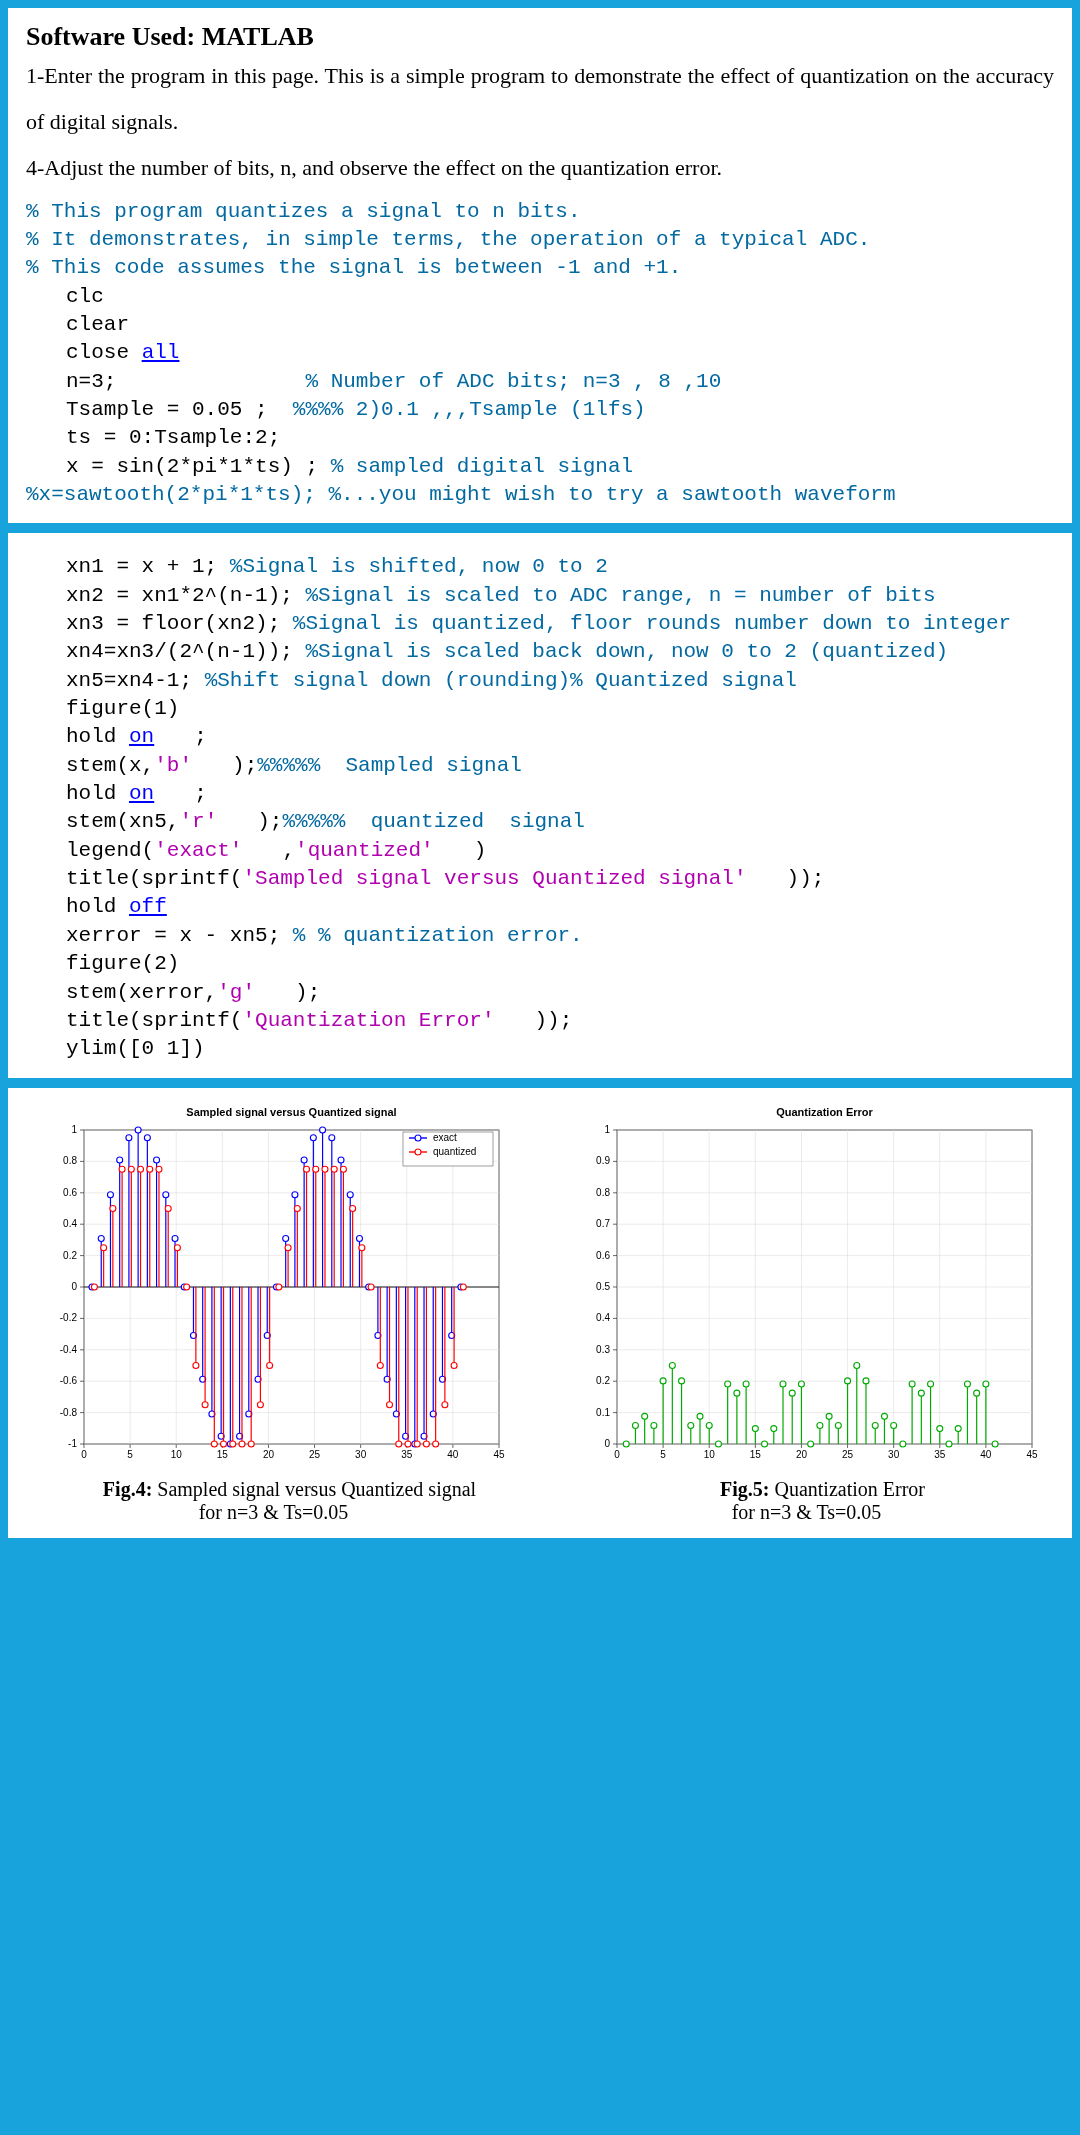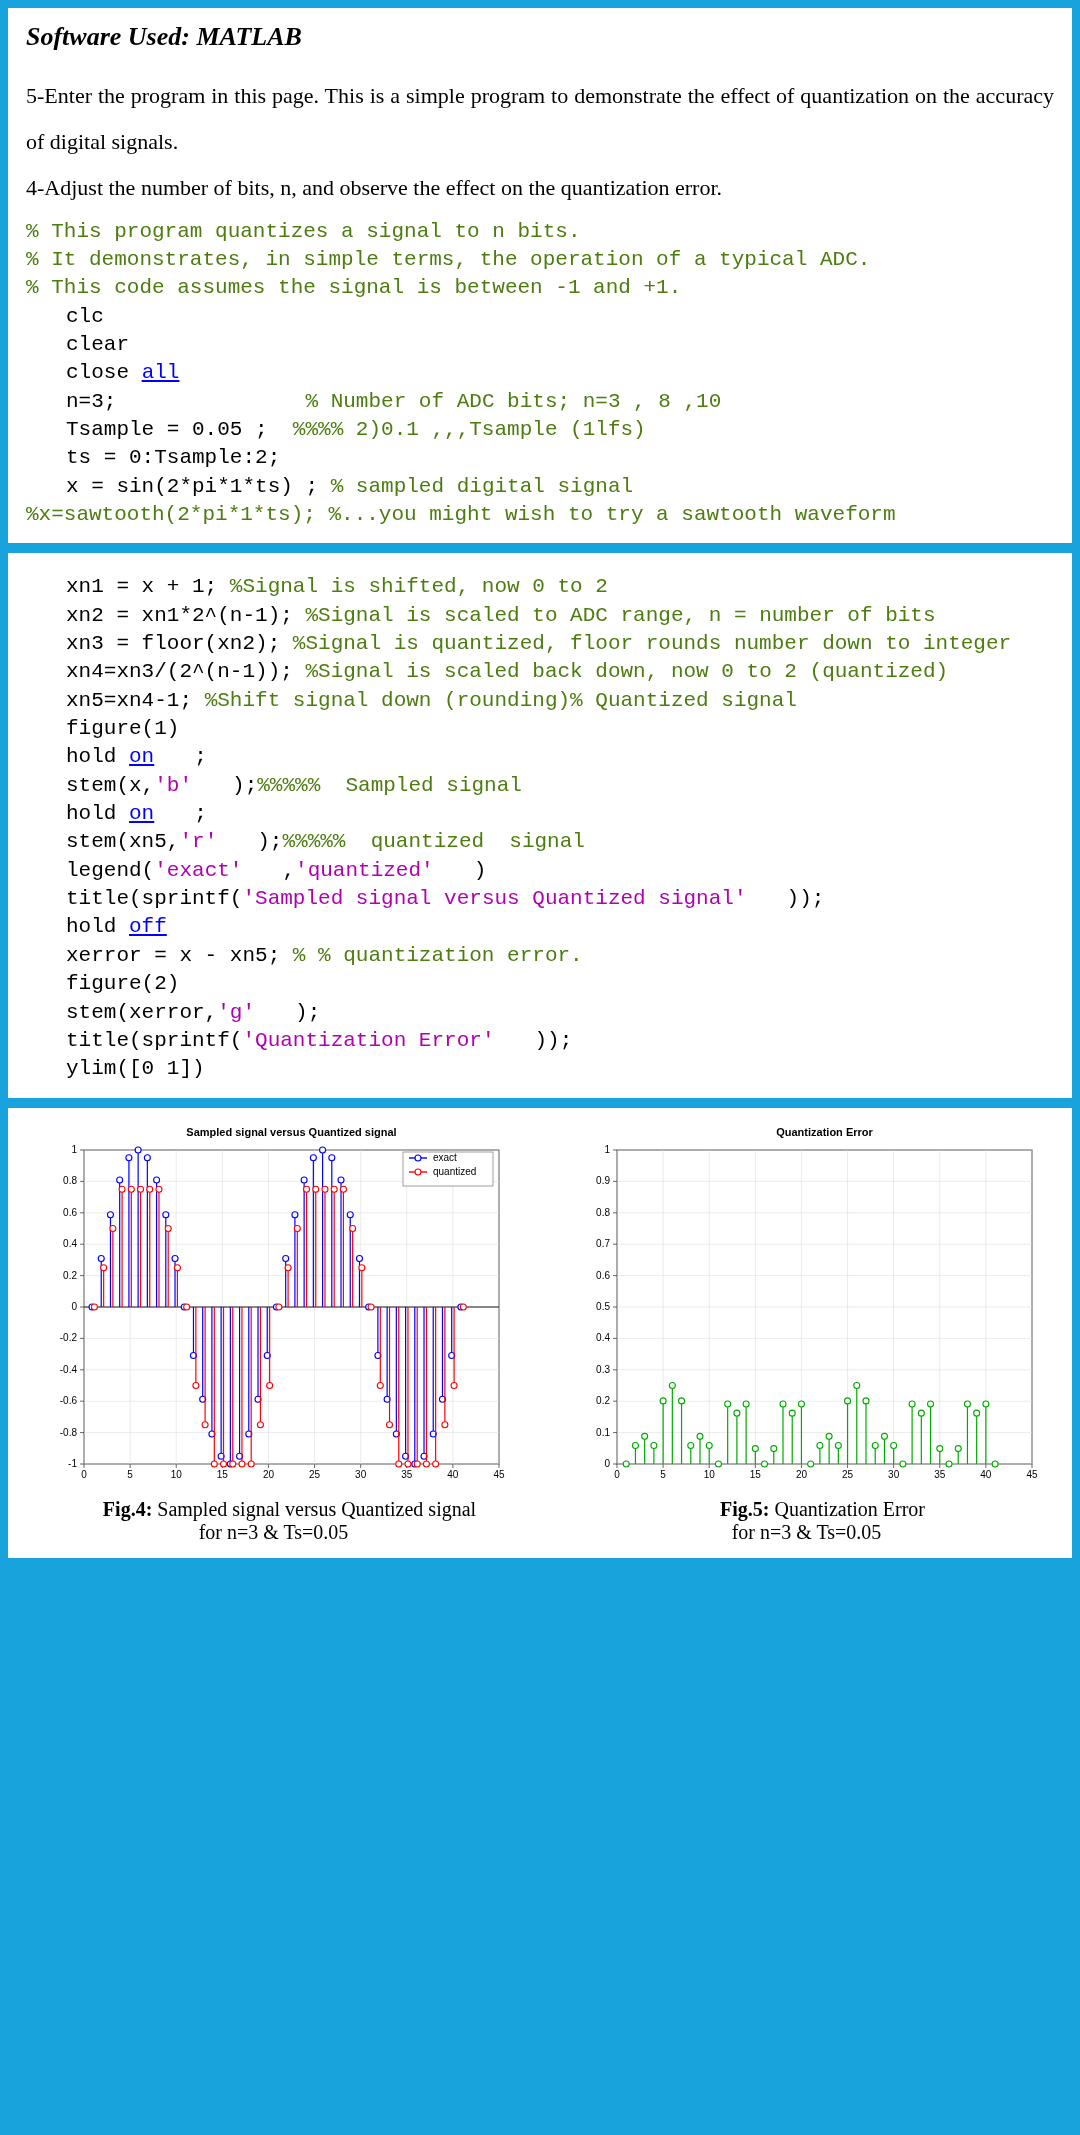--- a/index.html
+++ b/index.html
@@ -12,35 +12,34 @@
   }
   .panel {
     background: #fff;
     border: 2px solid #19a3dd;
     margin: 6px;
     padding: 14px 18px;
   }
   .title {
     font-weight: bold;
     font-size: 26px;
-    margin-bottom: 21px;
-    font-style: italic;
+    margin-bottom: 1px;
   }
   .instr {
     line-height: 2.1;
     text-align: justify;
   }
   .code {
     font-family: Consolas, "Courier New", monospace;
     font-size: 21px;
     line-height: 1.35;
     white-space: pre-wrap;
     margin-top: 6px;
   }
-  .c-green { color: #4d7c0f; }
+  .c-green { color: #0369a1; }
   .c-black { color: #000; margin-left: 40px; }
   .c-blue  { color: #0000ff; text-decoration: underline; }
   .c-purple{ color: #b000b0; }
   .figs {
     display: flex;
     gap: 38px;
     justify-content: space-between;
     align-items: flex-start;
   }
   .figbox { flex:1; text-align:center; }
@@ -59,21 +58,21 @@
   .mark-r { fill:#fff; stroke:#ff0000; stroke-width:1.1; }
   .stem-g { stroke: #00aa00; stroke-width:1.2; fill:none; }
   .mark-g { fill:#fff; stroke:#00aa00; stroke-width:1.1; }
 </style>
 </head>
 <body>
 
 <div class="panel">
   <div class="title">Software Used: MATLAB</div>
   <div class="instr">
-    <div>5-Enter the program in this page. This is a simple program to demonstrate  the effect of quantization on the accuracy of digital signals.</div>
+    <div>1-Enter the program in this page. This is a simple program to demonstrate  the effect of quantization on the accuracy of digital signals.</div>
     <div> 4-Adjust the number of bits, n, and observe the effect on the quantization error.</div>
   </div>
   <div class="code" id="code1"><div><span class="c-green">% This program quantizes a signal to n bits.</span></div><div><span class="c-green">% It demonstrates, in simple terms, the operation of a typical ADC.</span></div><div><span class="c-green">% This code assumes the signal is between -1 and +1.</span></div><div><span class="c-black">clc</span></div><div><span class="c-black">clear</span></div><div><span class="c-black">close </span><span class="c-blue">all</span></div><div><span class="c-black">n=3;               </span><span class="c-green">% Number of ADC bits; n=3 , 8 ,10</span></div><div><span class="c-black">Tsample = 0.05 ;  </span><span class="c-green">%%%% 2)0.1 ,,,Tsample (1lfs)</span></div><div><span class="c-black">ts = 0:Tsample:2;</span></div><div><span class="c-black">x = sin(2*pi*1*ts) ; </span><span class="c-green">% sampled digital signal</span></div><div><span class="c-green">%x=sawtooth(2*pi*1*ts); %...you might wish to try a sawtooth waveform</span></div></div>
 </div>
 
 <div class="panel">
   <div class="code" id="code2"><div><span class="c-black">xn1 = x + 1; </span><span class="c-green">%Signal is shifted, now 0 to 2</span></div><div><span class="c-black">xn2 = xn1*2^(n-1); </span><span class="c-green">%Signal is scaled to ADC range, n = number of bits</span></div><div><span class="c-black">xn3 = floor(xn2); </span><span class="c-green">%Signal is quantized, floor rounds number down to integer</span></div><div><span class="c-black">xn4=xn3/(2^(n-1)); </span><span class="c-green">%Signal is scaled back down, now 0 to 2 (quantized)</span></div><div><span class="c-black">xn5=xn4-1; </span><span class="c-green">%Shift signal down (rounding)% Quantized signal</span></div><div><span class="c-black">figure(1)</span></div><div><span class="c-black">hold </span><span class="c-blue">on</span><span class="c-black">;</span></div><div><span class="c-black">stem(x,</span><span class="c-purple">'b'</span><span class="c-black">);</span><span class="c-green">%%%%%  Sampled signal</span></div><div><span class="c-black">hold </span><span class="c-blue">on</span><span class="c-black">;</span></div><div><span class="c-black">stem(xn5,</span><span class="c-purple">'r'</span><span class="c-black">);</span><span class="c-green">%%%%%  quantized  signal</span></div><div><span class="c-black">legend(</span><span class="c-purple">'exact'</span><span class="c-black">,</span><span class="c-purple">'quantized'</span><span class="c-black">)</span></div><div><span class="c-black">title(sprintf(</span><span class="c-purple">'Sampled signal versus Quantized signal'</span><span class="c-black">));</span></div><div><span class="c-black">hold </span><span class="c-blue">off</span></div><div><span class="c-black">xerror = x - xn5; </span><span class="c-green">% % quantization error.</span></div><div><span class="c-black">figure(2)</span></div><div><span class="c-black">stem(xerror,</span><span class="c-purple">'g'</span><span class="c-black">);</span></div><div><span class="c-black">title(sprintf(</span><span class="c-purple">'Quantization Error'</span><span class="c-black">));</span></div><div><span class="c-black">ylim([0 1])</span></div></div>
 </div>
 
 <div class="panel">

